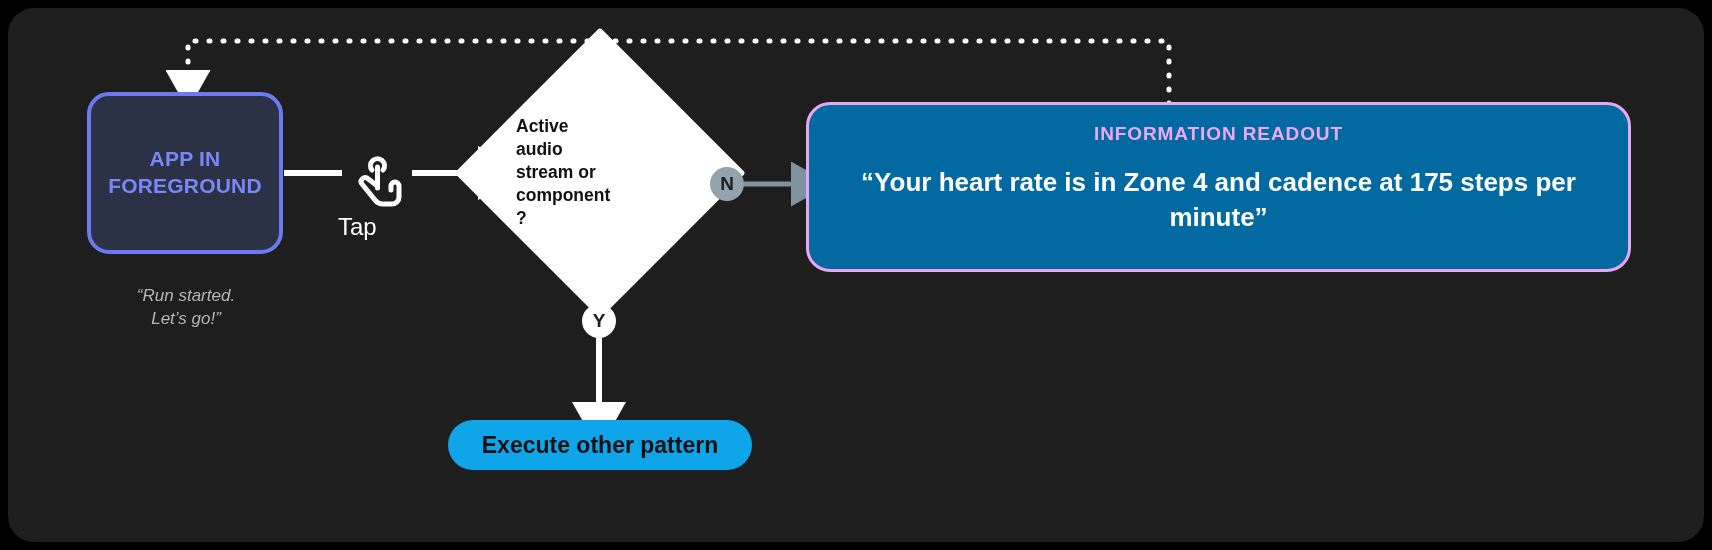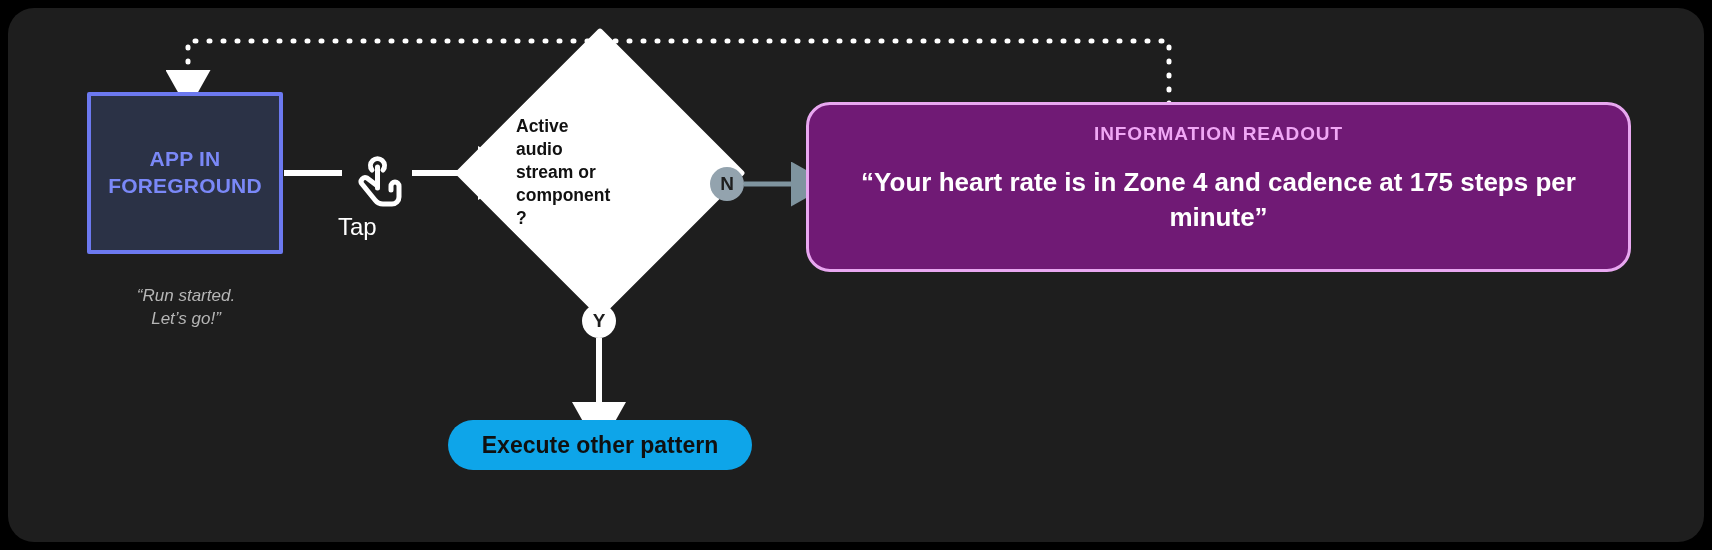--- a/index.html
+++ b/index.html
@@ -36,21 +36,21 @@
   }
 
   
   #app-node {
     position: absolute;
     left: 79px;
     top: 84px;
     width: 196px;
     height: 162px;
     border: 4px solid #6c79f0;
-    border-radius: 2px;
+    border-radius: 22px;
     background: #2b3246;
     box-sizing: border-box;
     display: flex;
     align-items: center;
     justify-content: center;
   }
   #app-node .node-label {
     color: #7a88f7;
     font-size: 21px;
     font-weight: bold;
@@ -166,21 +166,21 @@
 
   
   #readout {
     position: absolute;
     left: 798px;
     top: 94px;
     width: 825px;
     height: 170px;
     border: 3px solid #e8a7f0;
     border-radius: 24px;
-    background: #701a75;
+    background: #0369a1;
     box-sizing: border-box;
     padding-top: 18px;
   }
   #readout .readout-title {
     text-align: center;
     color: #f0a7f5;
     font-size: 19px;
     font-weight: bold;
     letter-spacing: 0.9px;
   }

